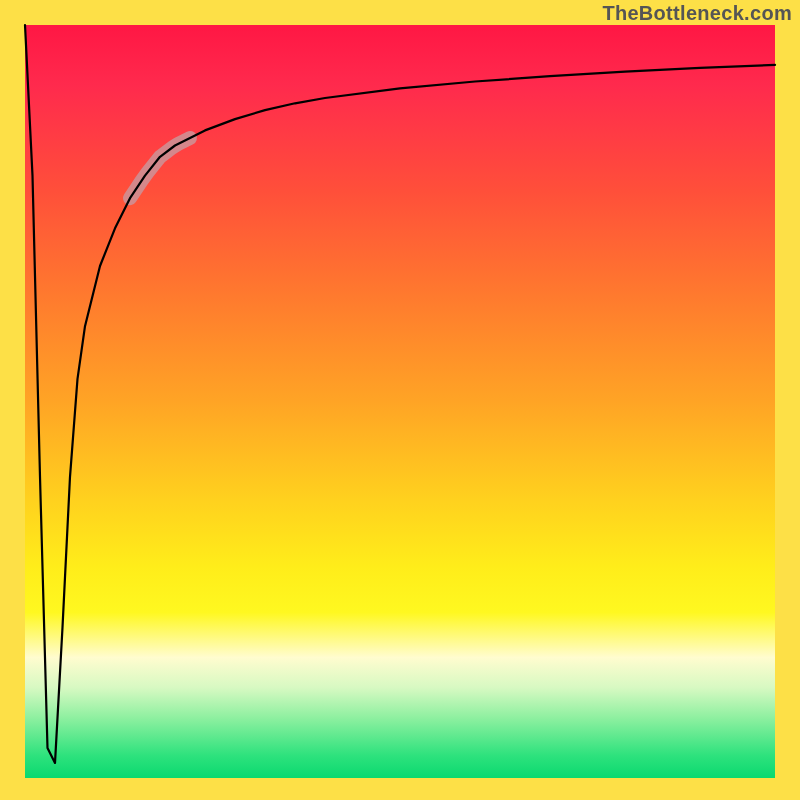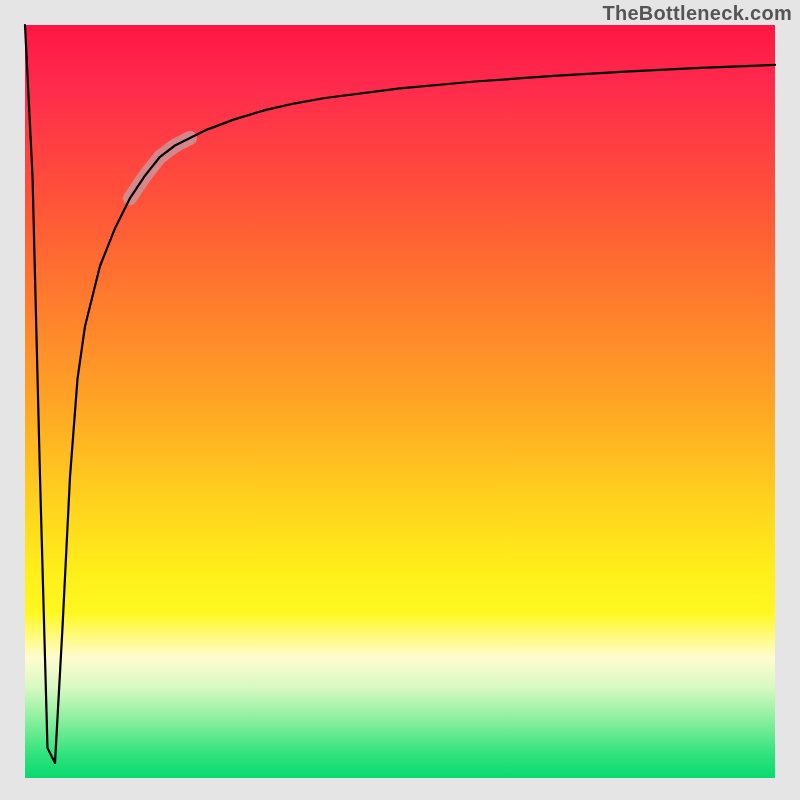--- a/index.html
+++ b/index.html
@@ -8,21 +8,21 @@
     width: 800px;
     height: 800px;
     background: #000;
     overflow: hidden;
     font-family: Arial, Helvetica, sans-serif;
   }
   .frame {
     position: relative;
     width: 800px;
     height: 800px;
-    background: #e5e5e5;
+    background: #fde047;
   }
   .plot-area {
     position: absolute;
     left: 25px;
     top: 25px;
     width: 750px;
     height: 753px;
     
     background: linear-gradient(
       to bottom,

